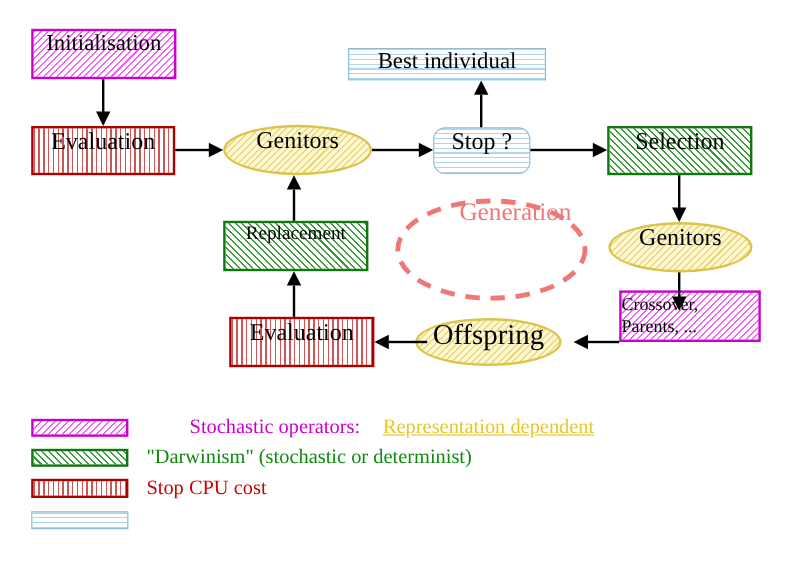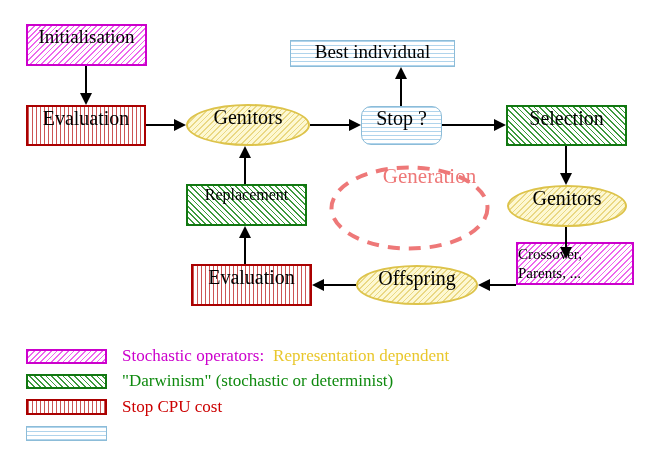--- a/index.html
+++ b/index.html
@@ -49,22 +49,22 @@
   .ah-right { border-top:6px solid transparent; border-bottom:6px solid transparent; border-left:12px solid #000; }
 
   .generation { color:var(--salmon,#ee7878); }
   .gen-ring { position:absolute; left:0; top:0; }
   .gen-ring ellipse { fill:none; stroke:var(--salmon,#ee7878); stroke-width:4; stroke-dasharray:12 9; }
   .gen-label { position:relative;margin-left:40px; }
 
   .legend-row { position:absolute; left:26px; display:flex; align-items:center; height:20px; }
   .swatch { display:inline-block; width:81px; height:15px; margin-right:15px; box-sizing:border-box; }
   .legend-text { font-size:17px; }
-  .legend-text + .legend-text { margin-left:9px; }
-  .t-magenta { color:var(--magenta,#cc00cc); }
+  .legend-text + .legend-text { margin-left:19px;text-decoration:underline; }
+  .t-magenta { color:var(--magenta,#cc00cc);margin-left:36px; }
   .t-gold    { color:var(--gold-text,#e9c72c); }
   .t-green   { color:var(--green-text,#0f8a0f); }
   .t-red     { color:var(--red-text,#cc0000); }
   .t-cyan    { color:var(--cyan-text,#93c6e3); }
 </style>
 </head>
 <body>
 
 <div class="canvas">
 
@@ -94,21 +94,21 @@
 
   <div class="node ellipse hatch-yellow" style="left:507px;top:185px;width:120px;height:42px;font-size:20px">
     <span>Genitors</span>
   </div>
 
   <div class="node hatch-magenta" style="left:516px;top:242px;width:118px;height:43px;font-size:15px;flex-direction:column;line-height:1.25">
     <span>Crossover,</span>
     <span>Parents, ...</span>
   </div>
 
-  <div class="node ellipse hatch-yellow" style="left:356px;top:265px;width:122px;height:40px;font-size:20px">
+  <div class="node ellipse hatch-yellow" style="left:346px;top:265px;width:122px;height:40px;font-size:24px">
     <span>Offspring</span>
   </div>
 
   <div class="node stripe-red" style="left:191px;top:264px;width:121px;height:42px;font-size:20px">
     <span>Evaluation</span>
   </div>
 
   <div class="node hatch-green" style="left:186px;top:184px;width:121px;height:42px;font-size:16px">
     <span>Replacement</span>
   </div>

